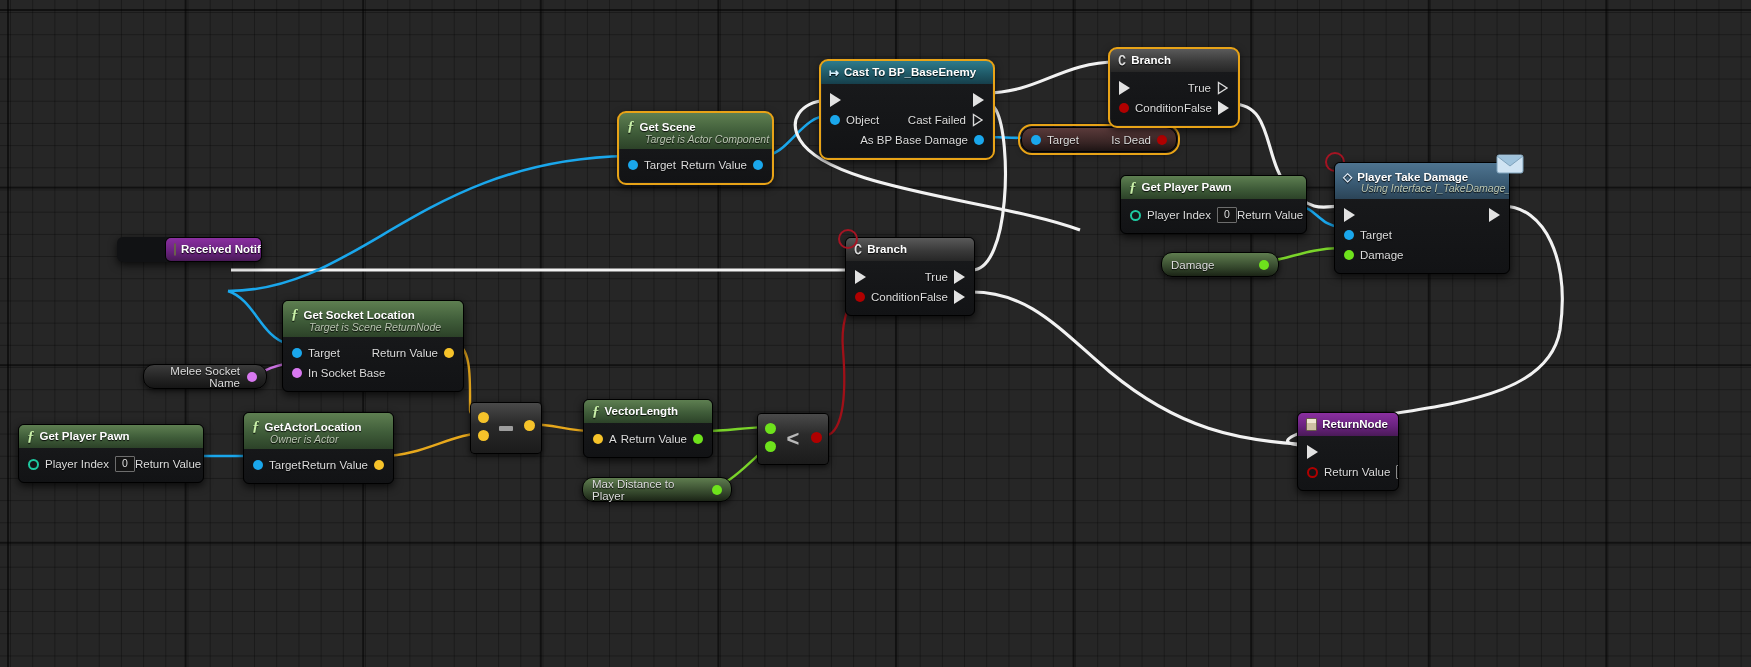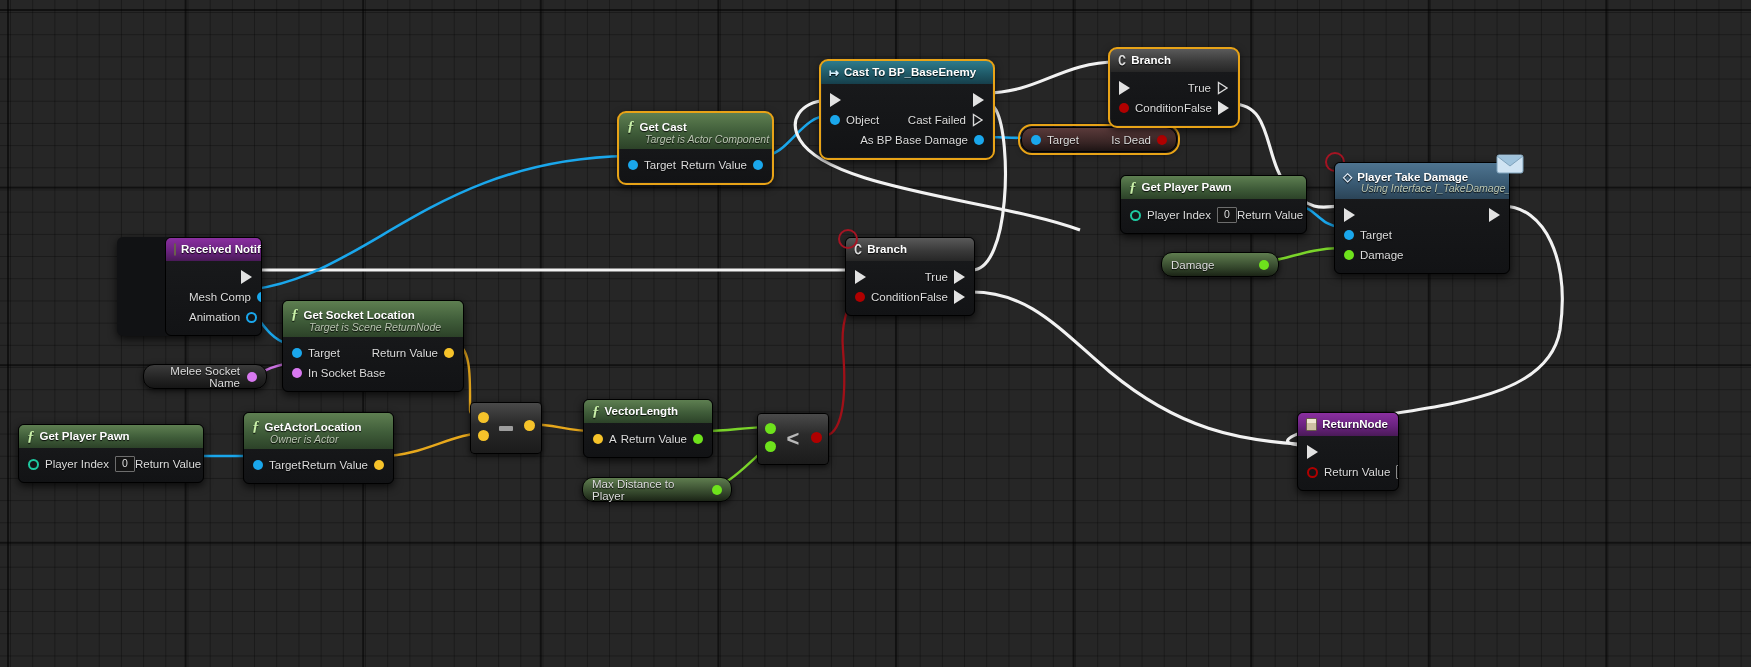--- a/index.html
+++ b/index.html
@@ -212,51 +212,29 @@
 
     <path d="M705,488 C 730,488 750,460 769,446" stroke="#7ad42a" stroke-width="2.4" fill="none"></path>
   </svg>
 
   <div class="node" style="left:117px; top:237px; width:97px;padding-left:48px;">
     <div class="body">
       <div class="hdr hdr-event">
         <span style="display:inline-block;width:12px;height:11px;background:linear-gradient(to bottom,#efe6d2 0 38%,#cdbfa3 38% 100%);border:1px solid #6a5f4c;border-radius:1px;"></span>
         <span>Received Notify</span>
       </div>
-      <div class="pins">
-        <div class="pinrow">
-          <span class="spacer"></span>
-          <span class="pin out">
-              <span class="exec"></span>
-            </span>
-        </div>
-        <div class="pinrow">
-          <span class="spacer"></span>
-          <span class="pin out">
-            <span class="dot c-obj"></span>
-            <span class="plabel">Mesh Comp</span>
-          </span>
-        </div>
-        <div class="pinrow">
-          <span class="spacer"></span>
-          <span class="pin out">
-            <span class="dot c-obj hollow"></span>
-            <span class="plabel">Animation</span>
-          </span>
-        </div>
-      </div>
     </div>
   </div>
 
   <div class="node sel" style="left:618px; top:112px; width:155px;">
     <div class="body">
       <div class="hdr hdr-fn tall">
         <span class="titlerow">
           <span style="color:#c8f0a8;font-family:'Liberation Serif',serif;font-style:italic;font-size:15px;line-height:1;">ƒ</span>
-          <span>Get Cast</span>
+          <span>Get Scene</span>
         </span>
         <span class="sub">Target is Actor Component</span>
       </div>
       <div class="pins">
         <div class="pinrow">
           <span class="pin">
             <span class="dot c-obj"></span>
             <span class="plabel">Target</span>
           </span>
           <span class="pin out">

